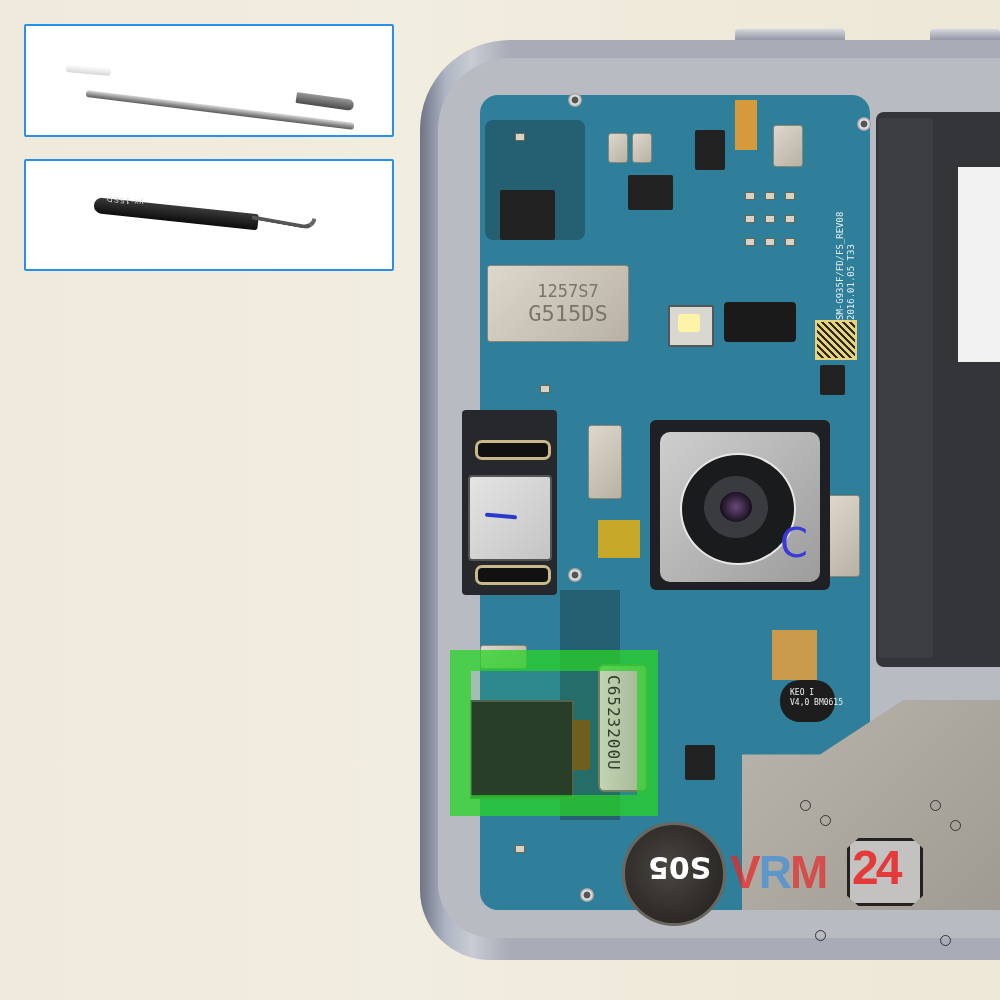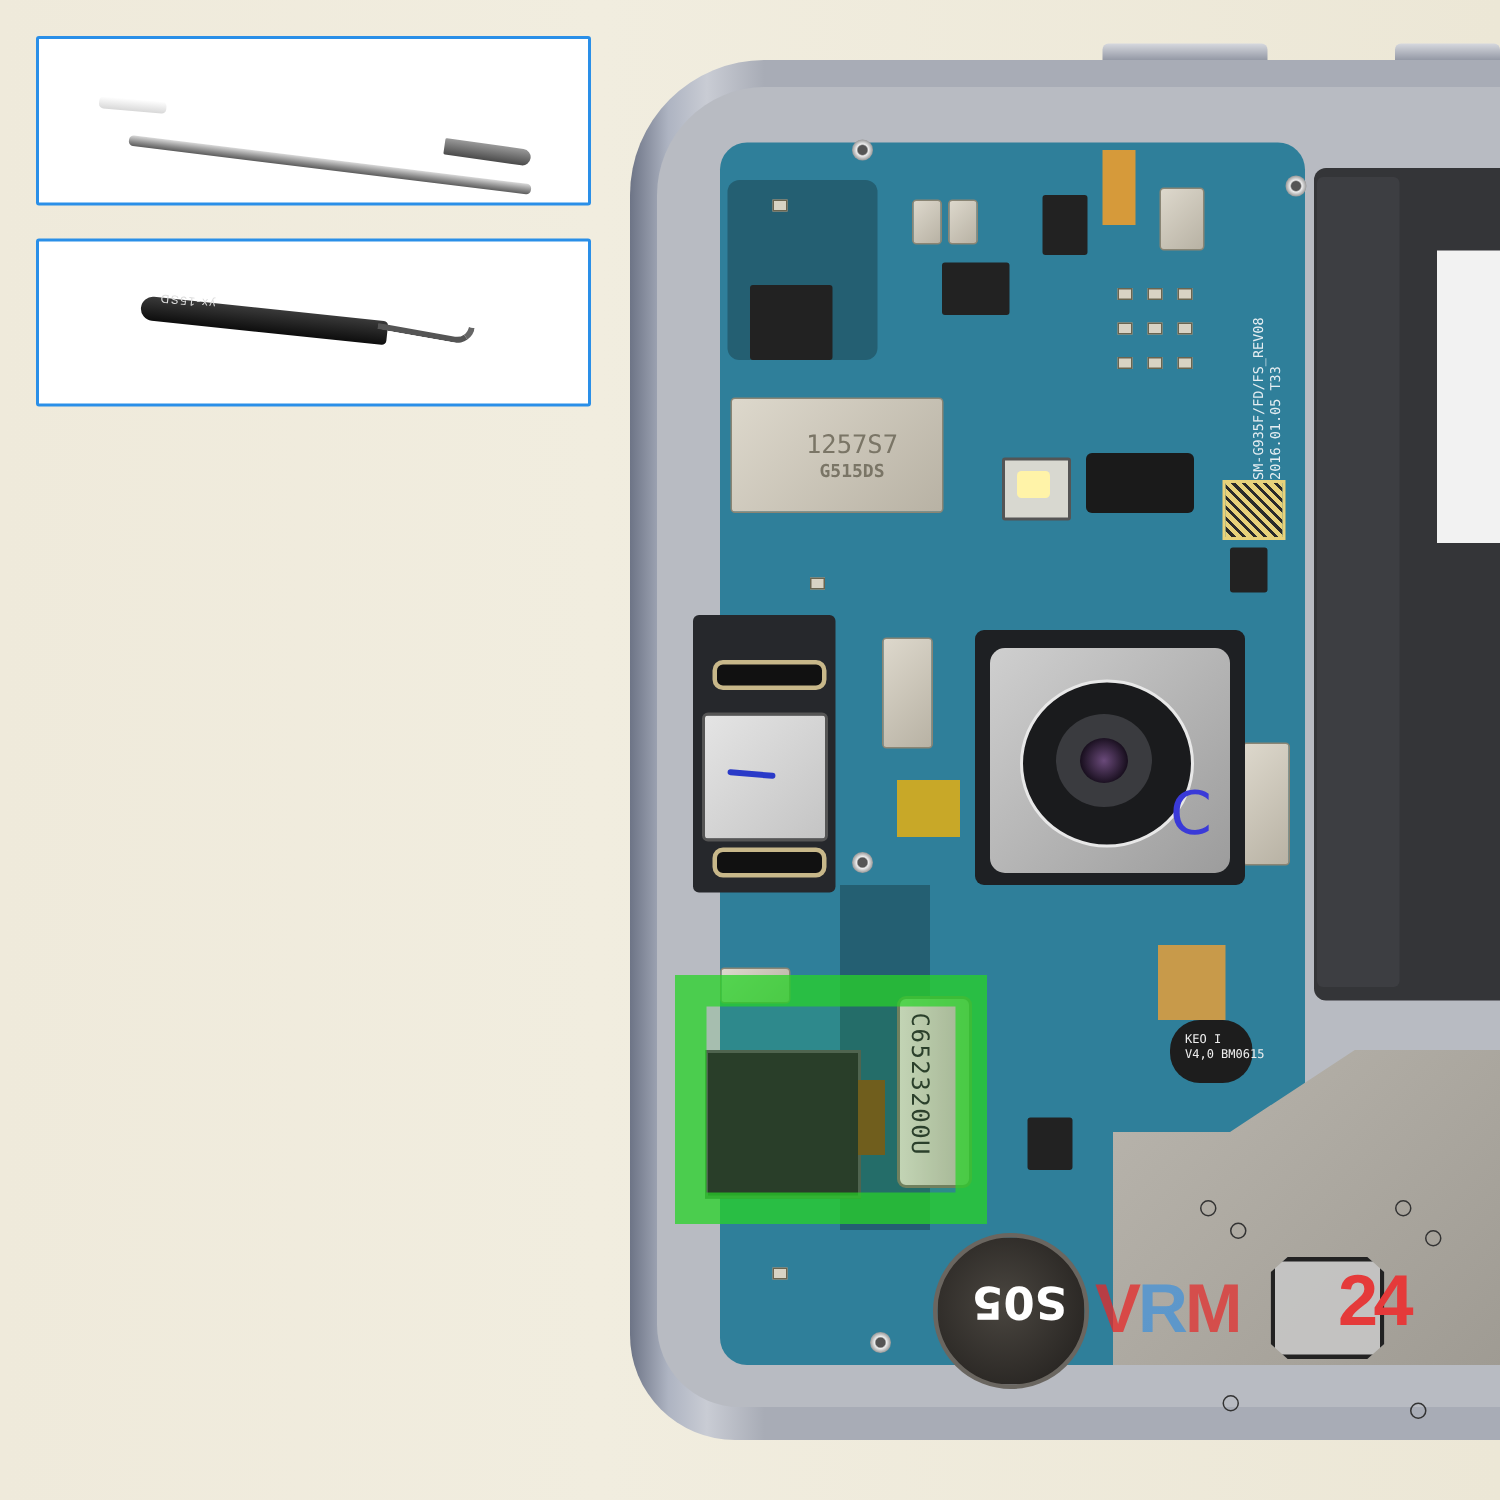--- a/index.html
+++ b/index.html
@@ -57,21 +57,21 @@
   .crystal{position:absolute;left:598px;top:664px;width:46px;height:124px;background:linear-gradient(90deg,#d8d4c8,#b5b0a2);border:2px solid #7a7566;border-radius:6px;}
   .crystal-text{position:absolute;left:604px;top:675px;writing-mode:vertical-rl;color:#2c2c2c;font-size:16px;font-family:"DejaVu Sans Mono",monospace;letter-spacing:1px;}
   .target-comp{position:absolute;left:470px;top:700px;width:100px;height:95px;background:#2a2a2a;border:2px solid #555;}
   .highlight{position:absolute;left:450px;top:650px;width:208px;height:166px;box-sizing:border-box;border:21px solid rgba(40,210,40,0.72);background:rgba(40,210,40,0.12);}
   
   .wm{position:absolute;left:730px;top:845px;font-size:46px;font-weight:bold;font-family:"Liberation Sans",sans-serif;letter-spacing:-2px;}
   .wm .v{color:rgba(230,40,40,0.75);}
   .wm .r{color:rgba(40,140,230,0.6);}
   .wm .m{color:rgba(230,40,40,0.7);}
   .wm-chip{position:absolute;left:847px;top:838px;width:70px;height:62px;background:rgba(200,200,200,0.85);border:3px solid #222;clip-path:polygon(15% 0,85% 0,100% 15%,100% 85%,85% 100%,15% 100%,0 85%,0 15%);}
-  .wm-num{position:absolute;left:892px;top:840px;font-size:48px;font-weight:bold;color:#e53a3a;font-family:"Liberation Sans",sans-serif;letter-spacing:-3px;}
+  .wm-num{position:absolute;left:852px;top:840px;font-size:48px;font-weight:bold;color:#e53a3a;font-family:"Liberation Sans",sans-serif;letter-spacing:-3px;}
   .wm-trace{position:absolute;border:1px solid #333;border-radius:50%;width:9px;height:9px;}
   .screw{position:absolute;width:14px;height:14px;border-radius:50%;background:radial-gradient(circle,#555 30%,#eee 40%,#999 70%);}
 </style>
 </head>
 <body>
 
 <div class="tool-box" id="tool1">
   <div class="spat-tip-w"></div>
   <div class="spat-shaft"></div>
   <div class="spat-blade"></div>
@@ -96,21 +96,21 @@
 <div class="screw" style="left:580px;top:888px;"></div>
 <div class="screw" style="left:568px;top:568px;"></div>
 
 <div class="chip-black" style="left:500px;top:190px;width:55px;height:50px;"></div>
 <div class="chip-black" style="left:628px;top:175px;width:45px;height:35px;"></div>
 <div class="chip-black" style="left:695px;top:130px;width:30px;height:40px;"></div>
 <div class="chip-black" style="left:820px;top:365px;width:25px;height:30px;"></div>
 <div class="chip-black" style="left:685px;top:745px;width:30px;height:35px;"></div>
 <div class="chip-metal" style="left:487px;top:265px;width:120px;height:75px;padding-left:20px;">
   <span style="font-size:17px;">1257S7</span>
-  <span style="font-size:12px;font-weight:bold;">G515DS</span>
+  <span style="font-size:22px;">G515DS</span>
 </div>
 <div class="chip-metal" style="left:608px;top:133px;width:18px;height:28px;"></div>
 <div class="chip-metal" style="left:632px;top:133px;width:18px;height:28px;"></div>
 <div class="chip-metal" style="left:588px;top:425px;width:32px;height:72px;"></div>
 <div class="chip-metal" style="left:773px;top:125px;width:28px;height:40px;"></div>
 <div class="chip-metal" style="left:828px;top:495px;width:30px;height:80px;"></div>
 
 <div class="smd" style="left:745px;top:192px;"></div>
 <div class="smd" style="left:765px;top:192px;"></div>
 <div class="smd" style="left:785px;top:192px;"></div>

